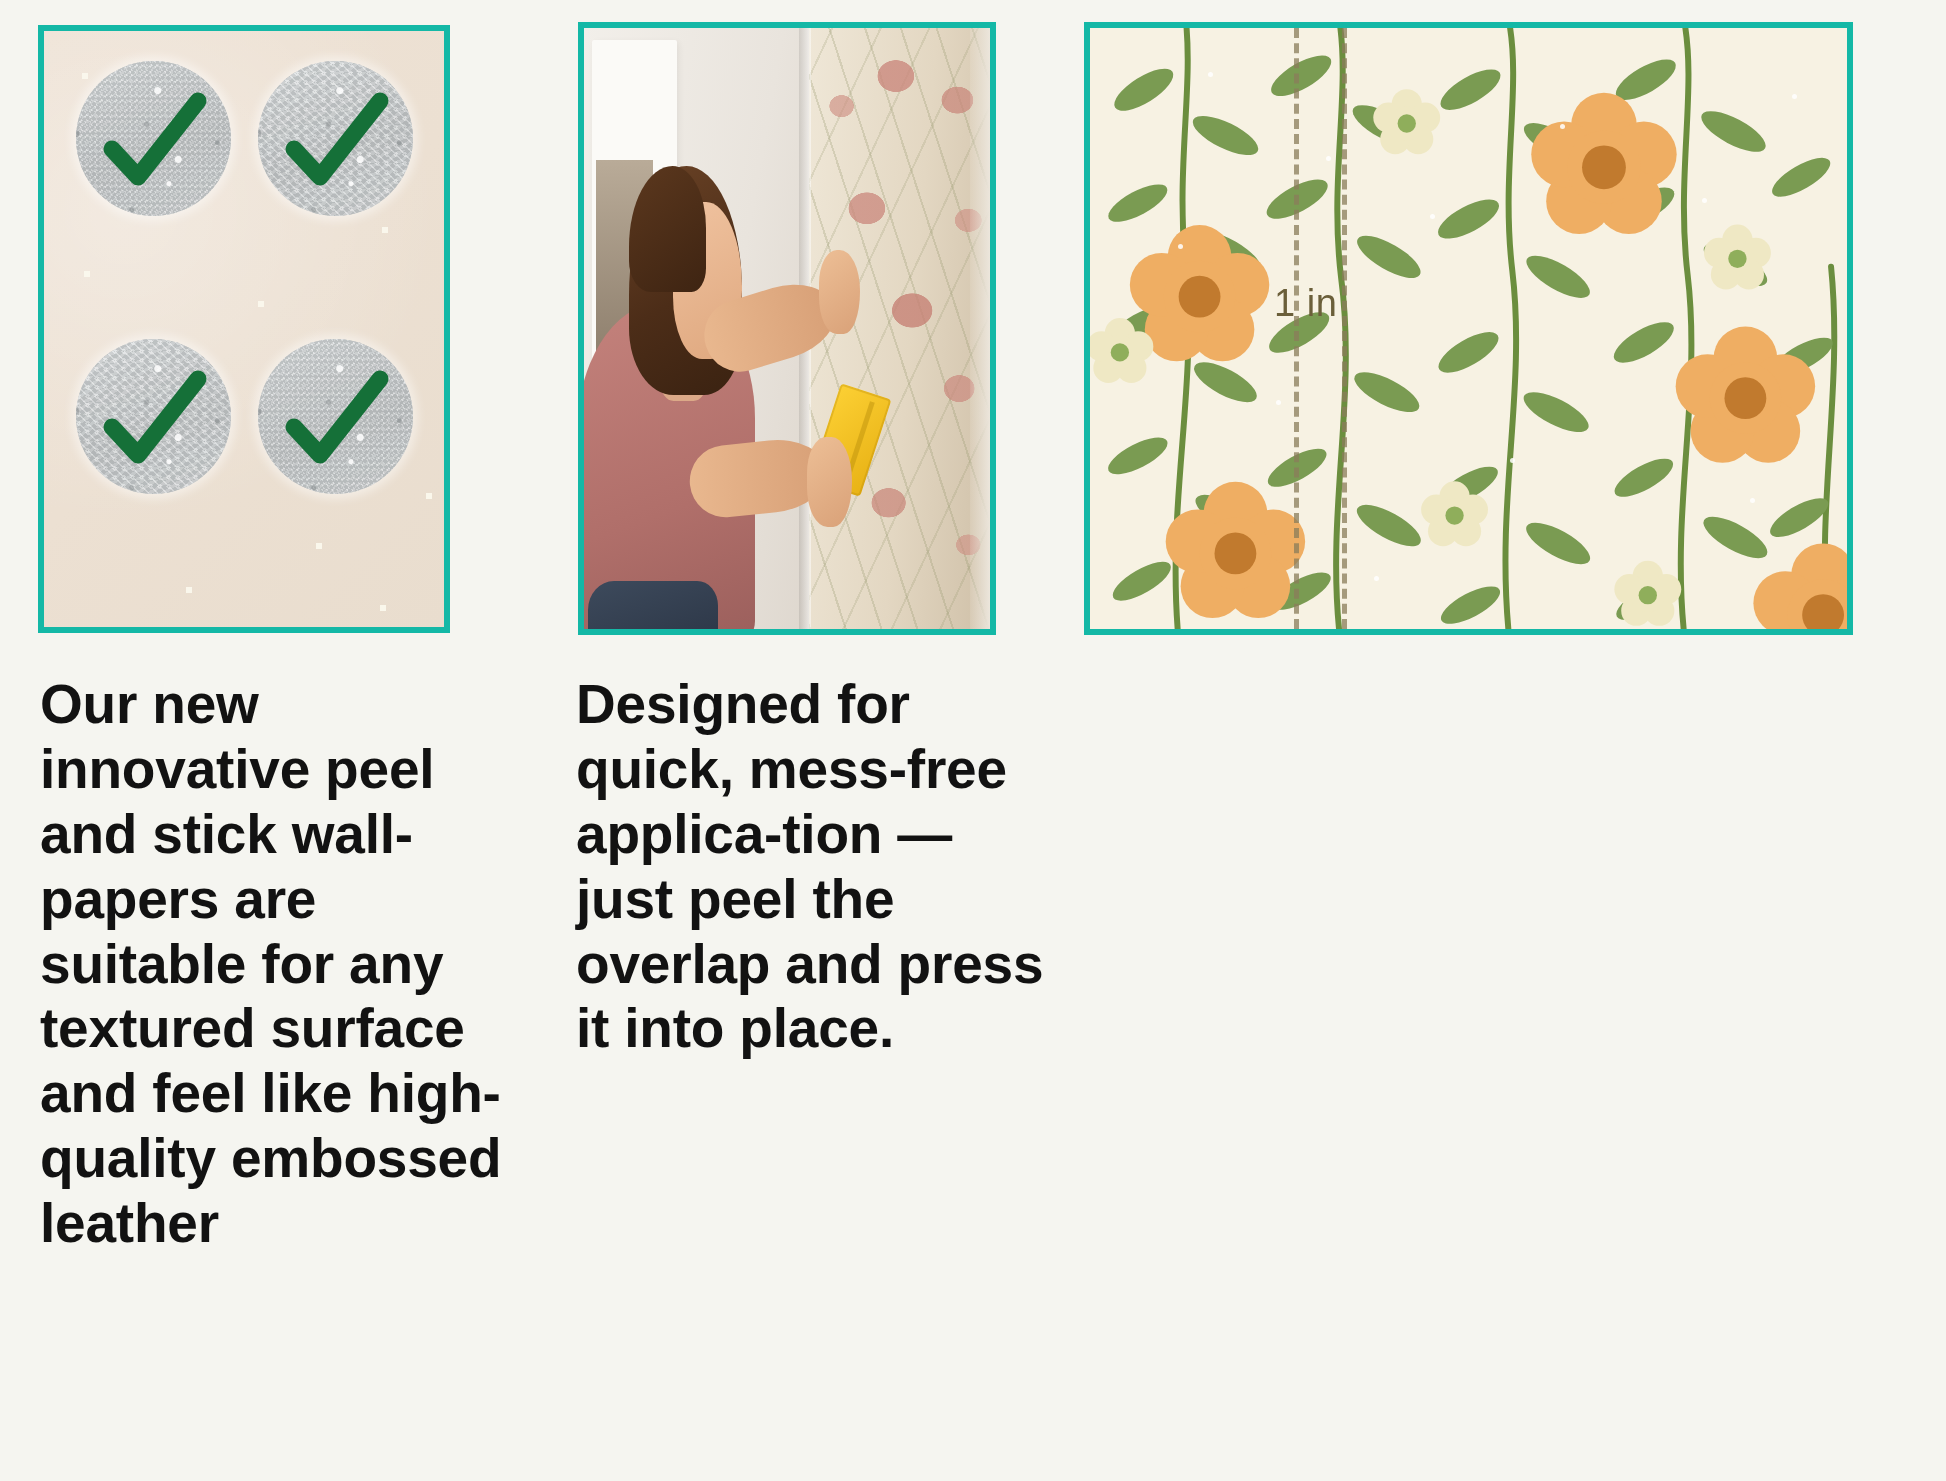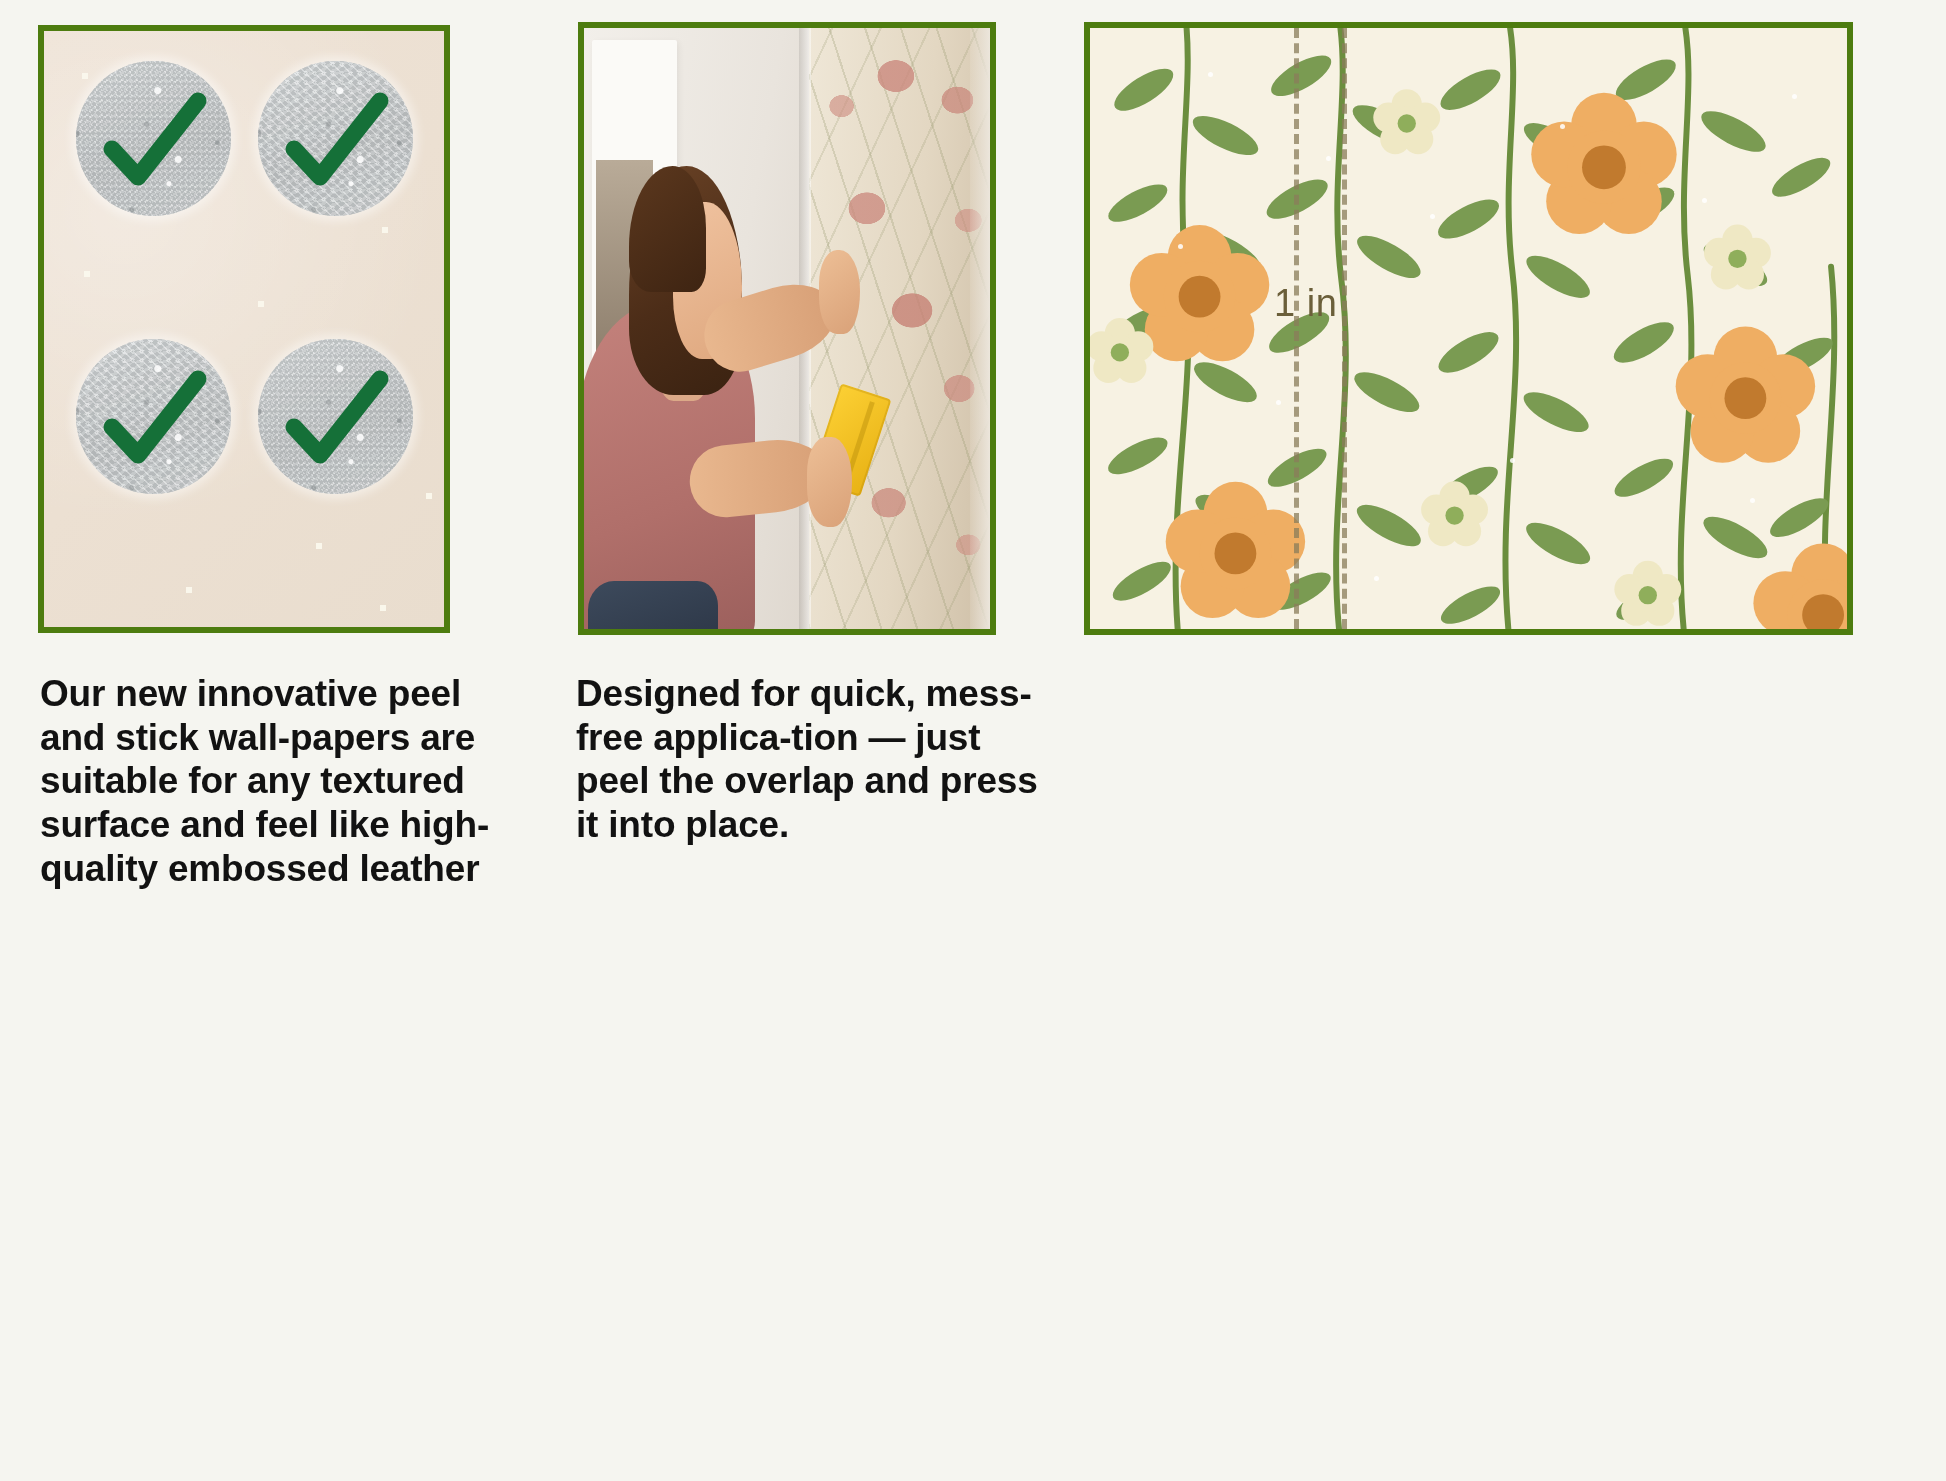--- a/index.html
+++ b/index.html
@@ -17,21 +17,21 @@
     position: relative;
     width: 1946px;
     height: 1481px;
     background: #f5f5f0;
   }
 
   
   .panel {
     position: absolute;
     top: 25px;
-    border: 6px solid #4d7c0f;
+    border: 6px solid #14b8a6;
     box-sizing: border-box;
     overflow: hidden;
     background: #7dd3fc;
   }
   .panel-1 { left: 38px;   top: 25px; width: 412px; height: 608px; }
   .panel-2 { left: 578px;  top: 22px; width: 418px; height: 613px; }
   .panel-3 { left: 1084px; top: 22px; width: 769px; height: 613px; }
 
   
   .p1-bg {
@@ -174,21 +174,21 @@
     color: #6b5f3a;
     letter-spacing: .5px;
     line-height: 1;
   }
 
   
   .caption {
     position: absolute;
     font-family: "Liberation Sans", sans-serif;
     font-weight: bold;
-    font-size: 37px;
+    font-size: 55px;
     line-height: 1.18;
     color: #121212;
     letter-spacing: -0.2px;
     white-space: pre-line;
   }
   .cap-1 { left: 40px;   top: 672px; width: 470px; }
   .cap-2 { left: 576px;  top: 672px; width: 470px; }
   .cap-3 { left: 1086px; top: 668px; width: 500px; }
 </style>
 </head>

